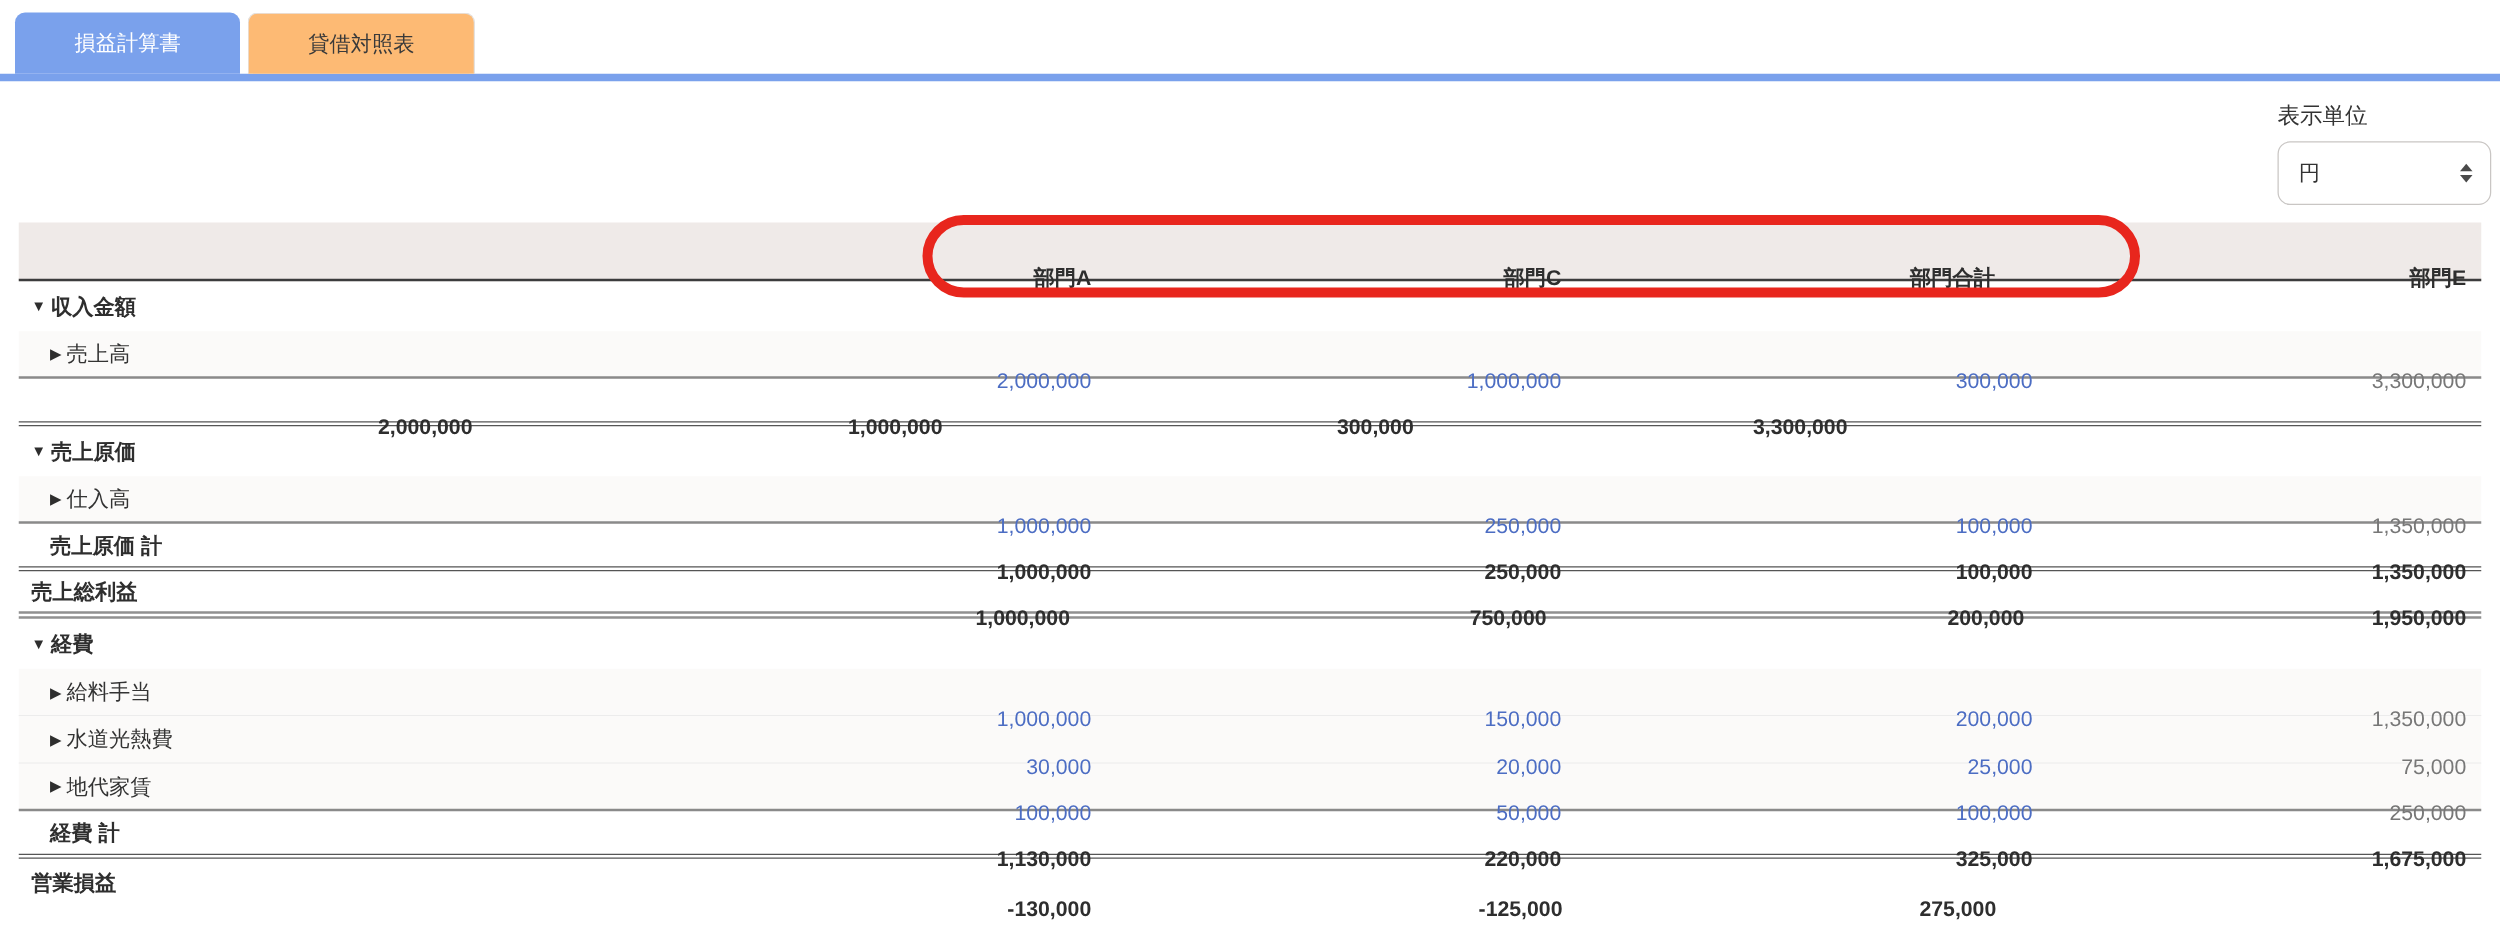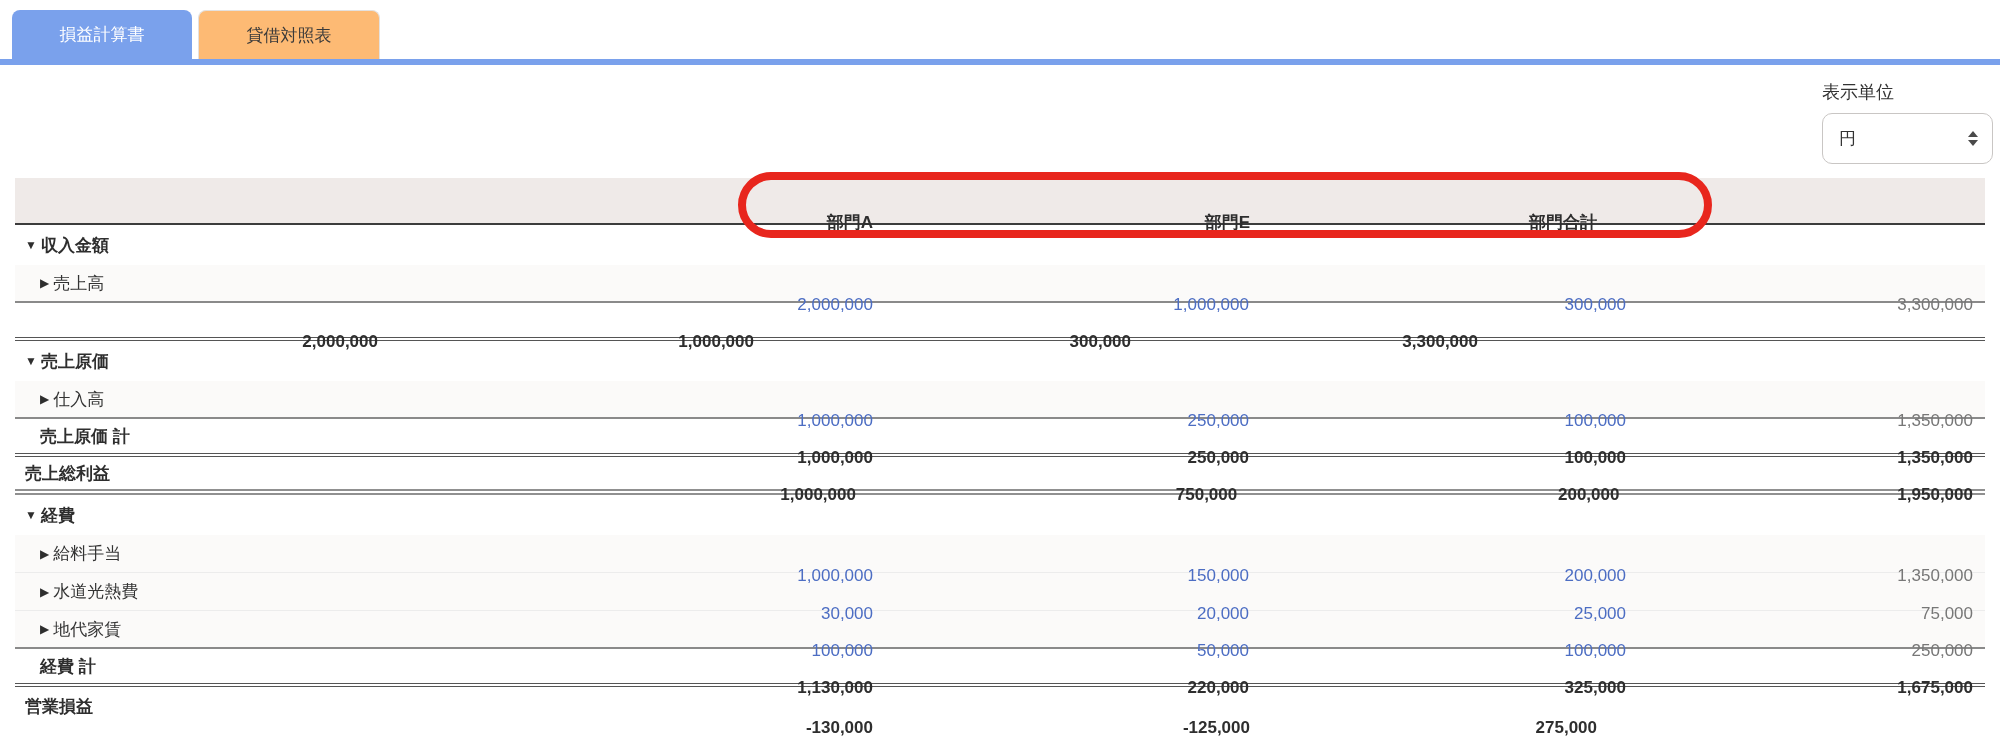--- a/index.html
+++ b/index.html
@@ -82,22 +82,23 @@
     </div>
   </div>
 
   <div class="annotation-oval"></div>
 
   <div class="pl-table">
 
     <div class="row thead">
       <div class="cell c-label"></div>
       <div class="cell c-num c-a">部門A</div>
+      <div class="cell c-num c-c">部門C</div>
+      <div class="cell c-num c-t">部門合計</div>
       <div class="cell c-num c-e">部門E</div>
-      <div class="cell c-num c-t">部門合計</div>
     </div>
 
     <div class="row r-section">
       <div class="cell c-label">
         <span class="marker">▼</span>
         <span>収入金額</span>
       </div>
       <div class="cell c-num c-a"></div>
       <div class="cell c-num c-c"></div>
       <div class="cell c-num c-e"></div>

